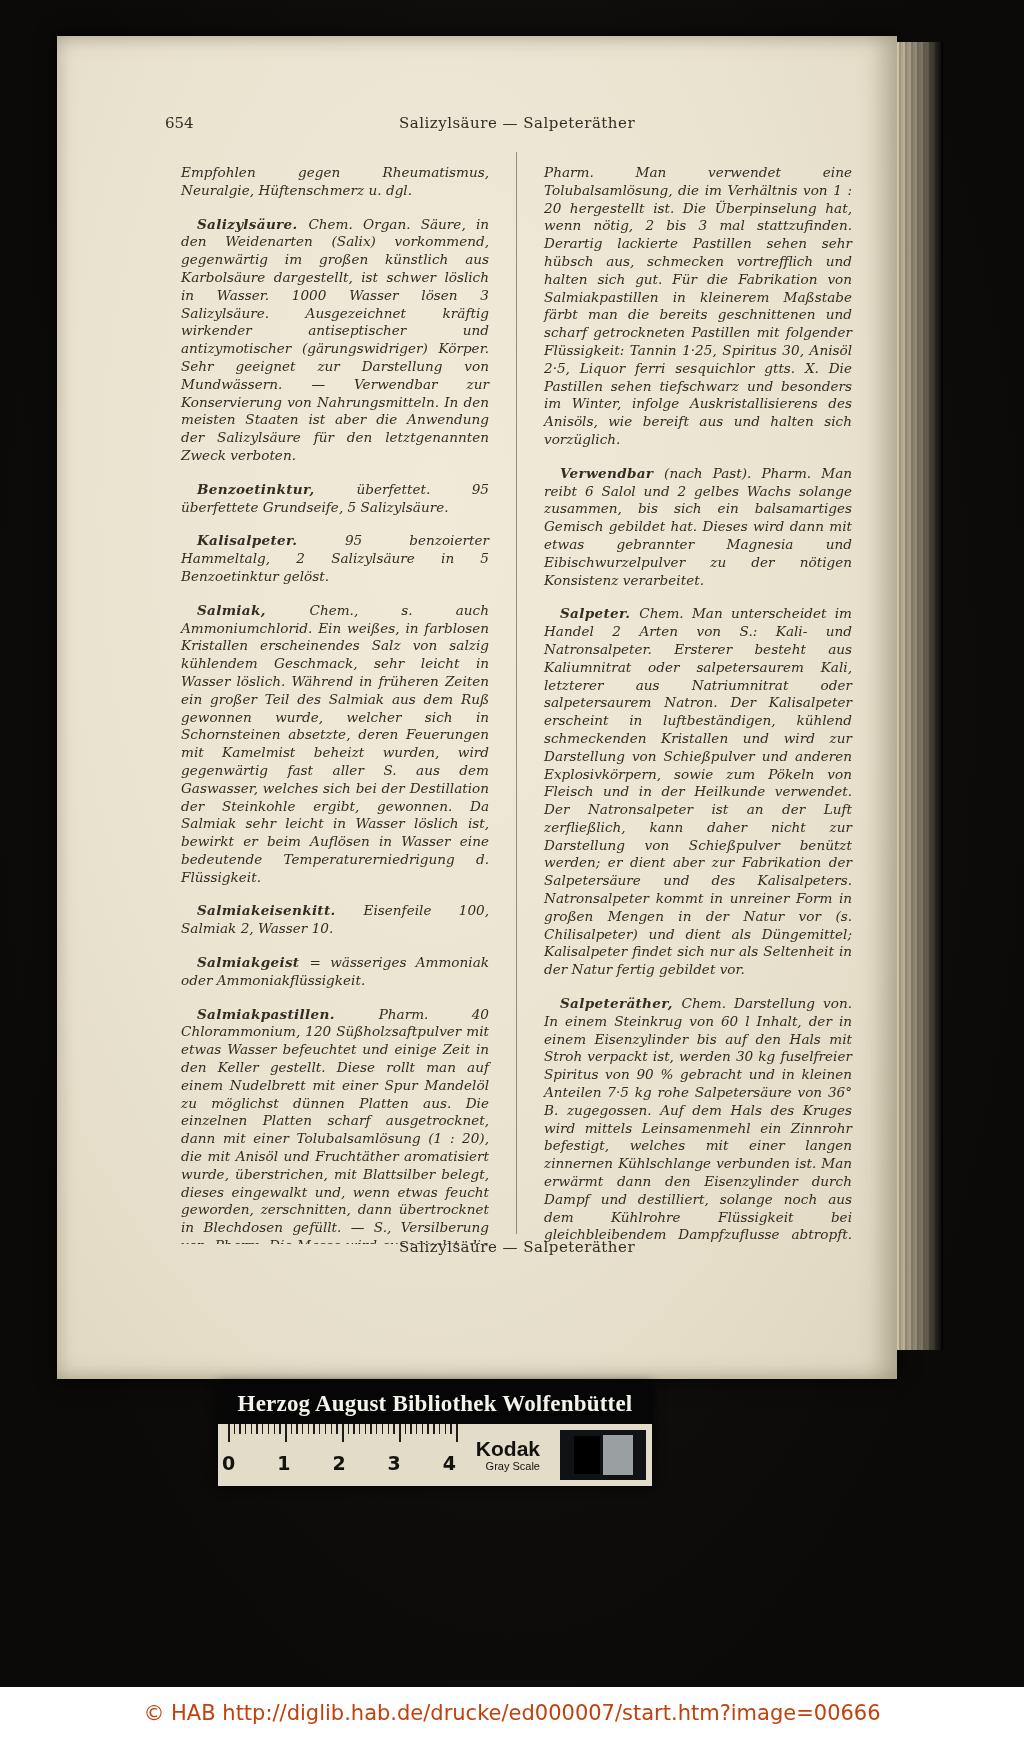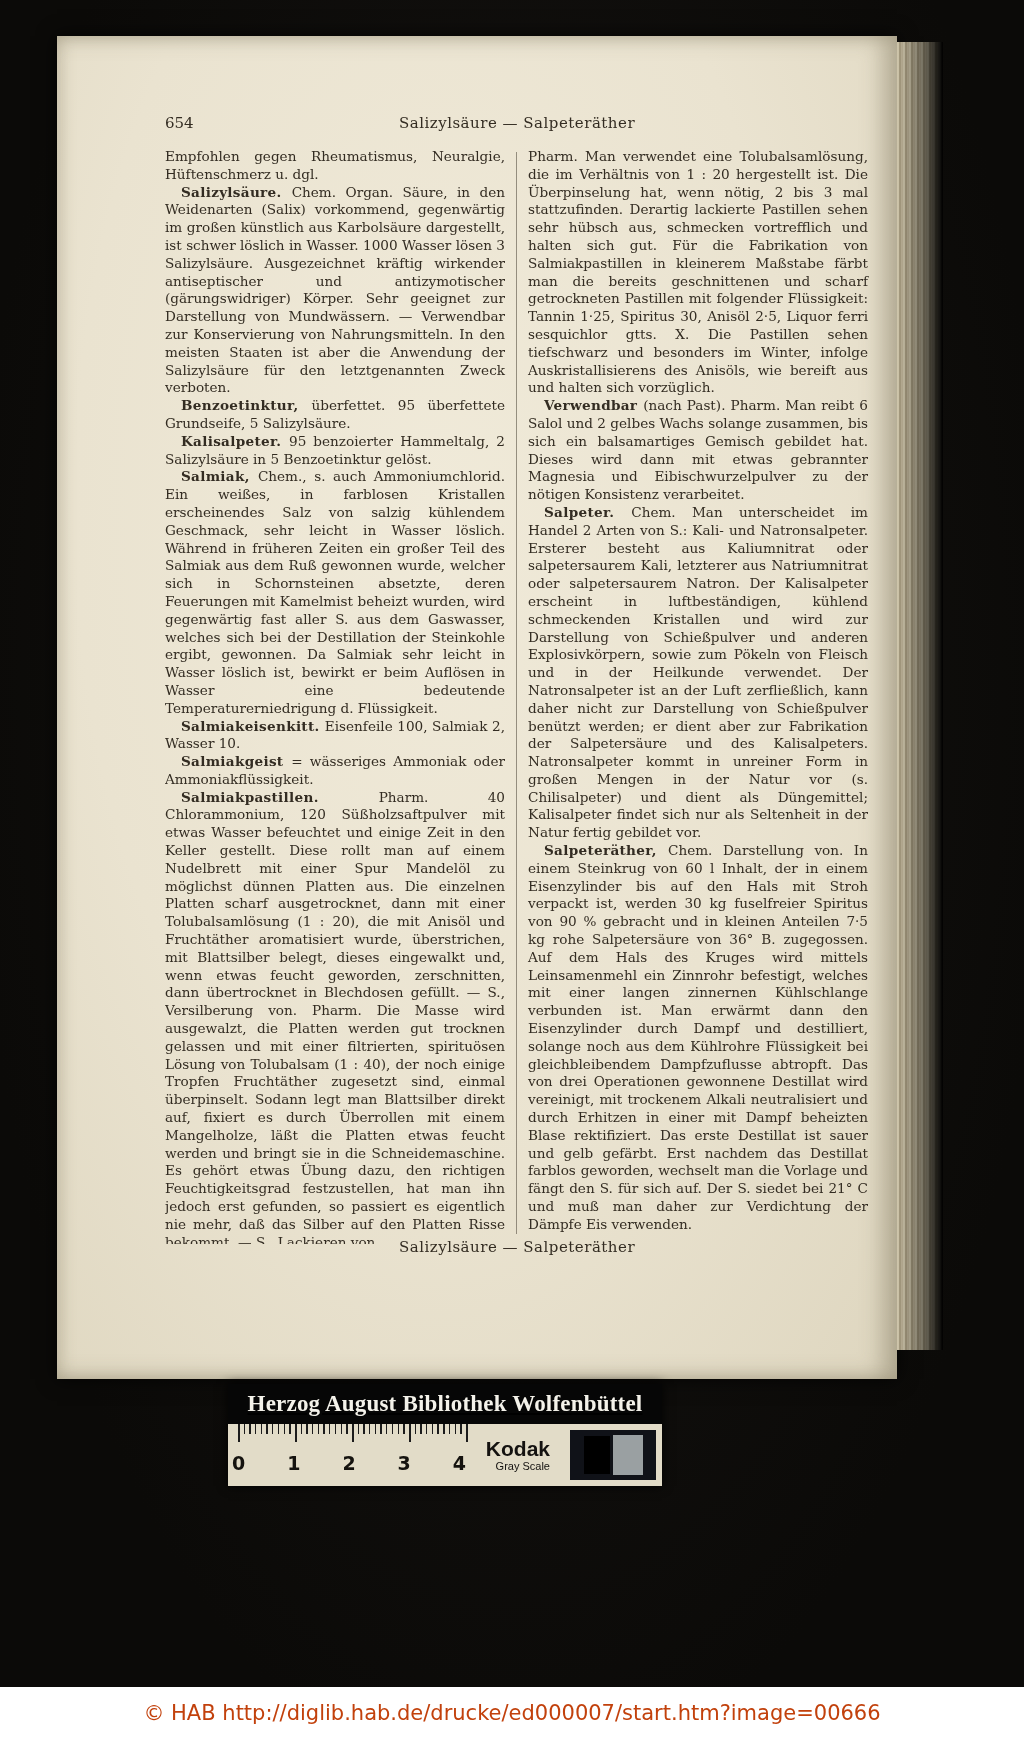--- a/index.html
+++ b/index.html
@@ -26,29 +26,29 @@
   }
   .page-header{position:absolute;top:78px;left:108px;width:704px;height:22px;font-size:15px;}
   .pagenum{position:absolute;left:0;top:0;}
   .header-title{display:block;text-align:center;letter-spacing:.5px;}
   .text-area{
     position:absolute;top:112px;left:108px;width:704px;height:1096px;
     display:flex;overflow:hidden;
   }
   .col{width:340px;font-size:13.6px;line-height:17.8px;text-align:justify;}
   .col-divider{width:1px;margin:4px 11px 10px 11px;background:#4a4336;opacity:.55;}
-  .para{margin:0;text-indent:16px;}
+  .para{margin:16px;text-indent:16px;font-style:italic;}
   .para.cont{text-indent:0;}
   .lead{font-weight:bold;letter-spacing:.3px;}
   .page-footer{
     position:absolute;top:1202px;left:108px;width:704px;
     text-align:center;font-size:15px;letter-spacing:.5px;
   }
   
-  .ruler{position:absolute;left:228px;top:1384px;width:434px;box-shadow:0 0 10px rgba(0,0,0,.9);text-decoration:underline;}
+  .ruler{position:absolute;left:218px;top:1384px;width:434px;box-shadow:0 0 10px rgba(0,0,0,.9);text-decoration:underline;}
   .ruler-top{
     height:40px;background:#060606;color:#f4f2ea;
     display:flex;align-items:center;justify-content:center;
     font-family:"Liberation Serif", serif;font-weight:bold;font-size:23px;letter-spacing:.2px;
   }
   .ruler-bottom{position:relative;height:62px;background:#e2dcc8;}
   .ticks{
     position:absolute;left:10px;top:0;width:230px;height:18px;
     background-image:
       repeating-linear-gradient(90deg,#1c1c1c 0 2px, transparent 2px 57px),

